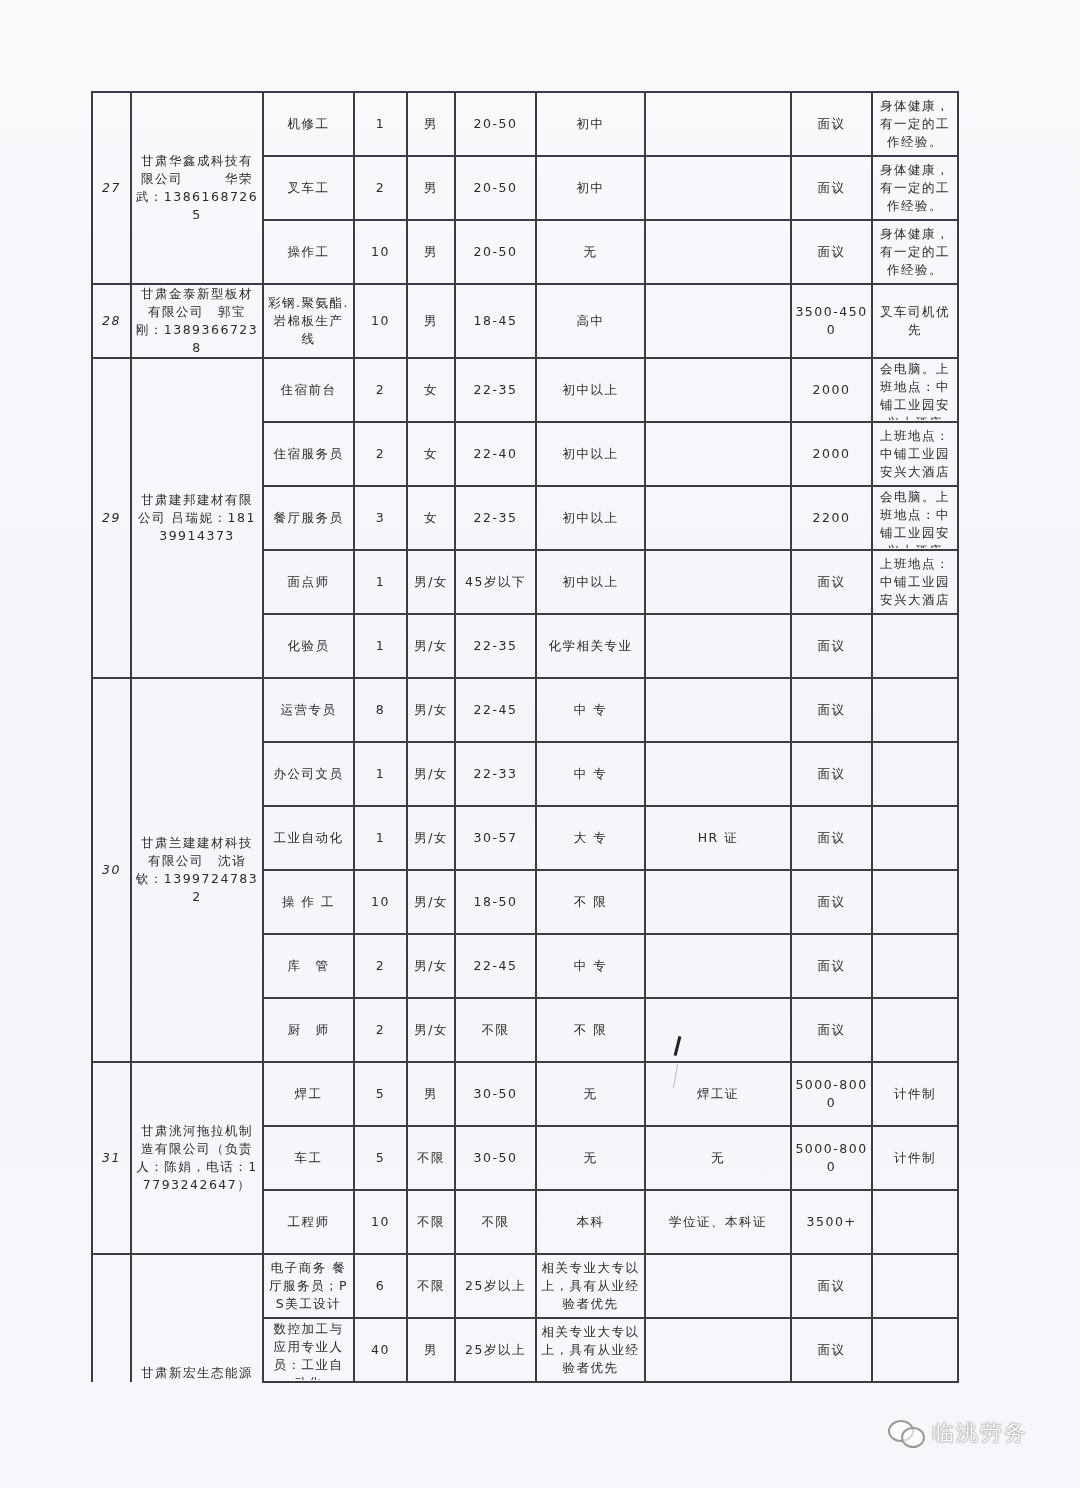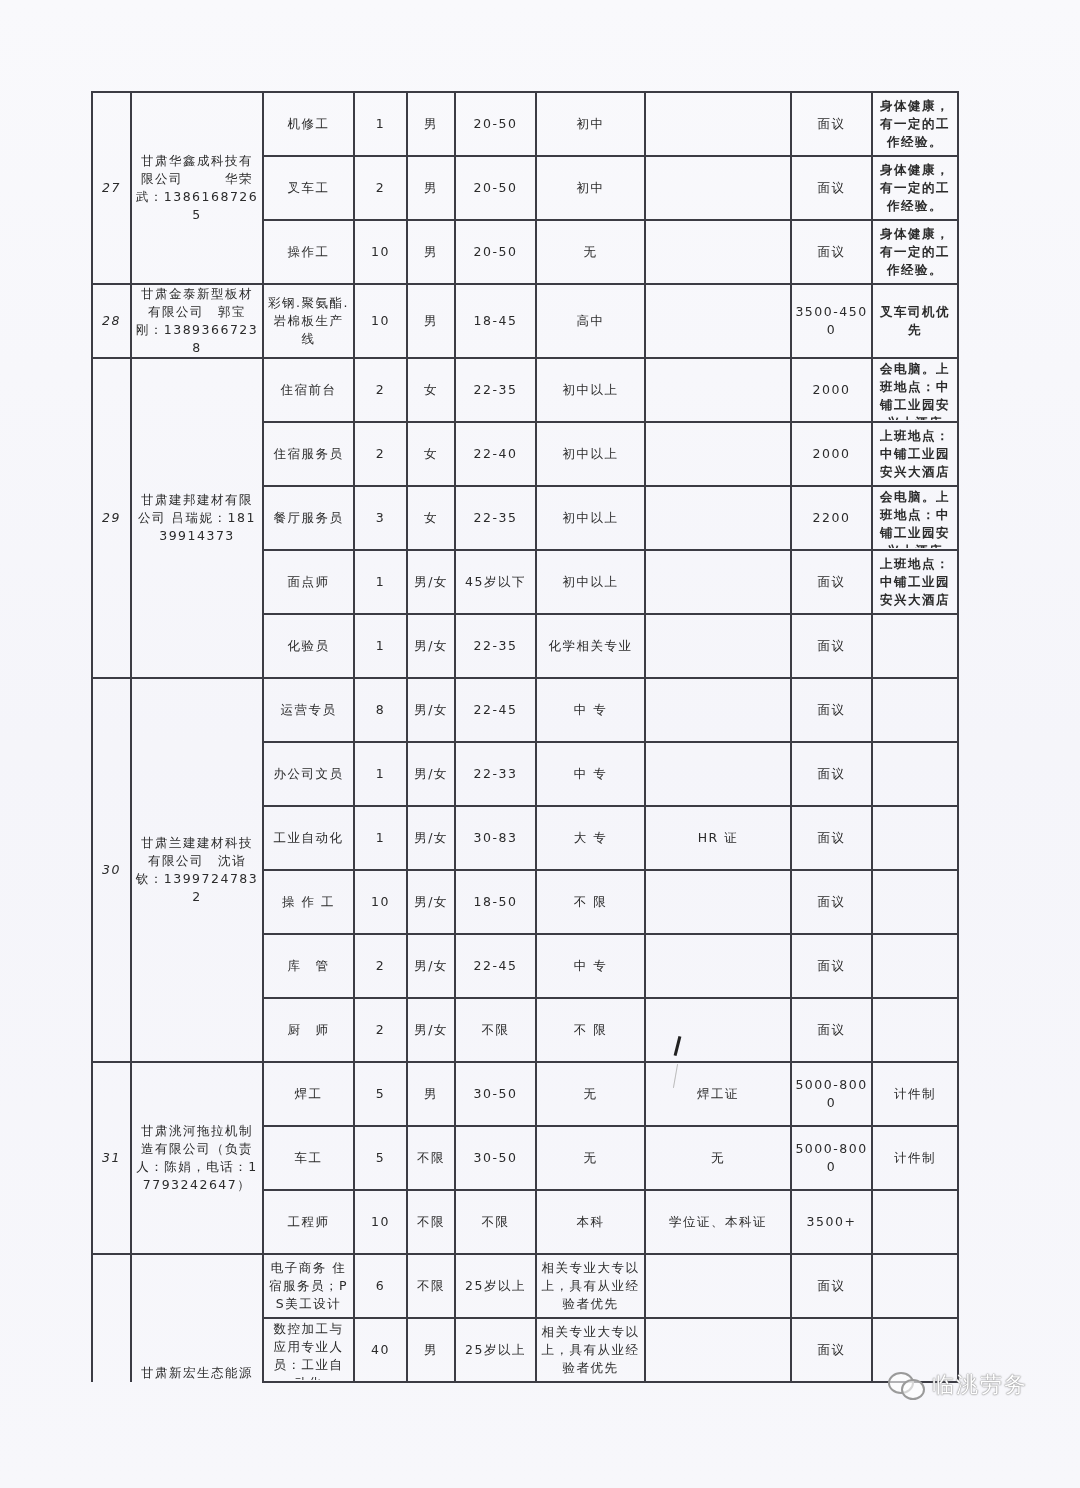--- a/index.html
+++ b/index.html
@@ -37,21 +37,21 @@
       font-size: 12.5px;
       line-height: 18px;
       letter-spacing: 1.5px;
       overflow: hidden;
       word-break: break-all;
     }
     table.jobs tr { height: 64px; }
     td.no { font-size: 13px; letter-spacing: 0; font-style: italic; }
     td.company { font-size: 12.5px; line-height: 18px; padding: 0 8px; }
     td.num { letter-spacing: 0; font-size: 13px; }
-    td.notes { text-align: left; font-size: 12px; line-height: 18px; padding: 0 4px; font-weight: bold; }
+    td.notes { text-align: left; font-size: 12px; line-height: 18px; padding: 0 4px; }
     td.edu-long { font-size: 11.5px; line-height: 17px; letter-spacing: 1px; margin-top: 44px; }
     td.job-long { font-size: 11.5px; line-height: 17px; }
     .clip {
       max-height: 60px;
       overflow: hidden;
       display: block;
     }
     .tick-mark {
       position: absolute;
       left: 676px;
@@ -66,21 +66,21 @@
       left: 675px;
       top: 1064px;
       width: 1px;
       height: 24px;
       background: #bbb;
       transform: rotate(10deg);
     }
     .watermark {
       position: absolute;
       left: 888px;
-      top: 1370px;
+      top: 1418px;
       display: flex;
       align-items: center;
       gap: 6px;
       color: #ffffff;
       font-size: 22px;
       letter-spacing: 2px;
       text-shadow: 0 0 2px #8b8b8b, 0 0 1px #666;
     }
     .watermark .wechat-icon {
       width: 38px;
@@ -237,21 +237,21 @@
         <td class="num">22-33</td>
         <td>中 专</td>
         <td></td>
         <td class="num">面议</td>
         <td class="notes"></td>
       </tr>
       <tr>
         <td>工业自动化</td>
         <td class="num">1</td>
         <td>男/女</td>
-        <td class="num">30-83</td>
+        <td class="num">30-57</td>
         <td>大 专</td>
         <td>HR 证</td>
         <td class="num">面议</td>
         <td class="notes"></td>
       </tr>
       <tr>
         <td>操 作 工</td>
         <td class="num">10</td>
         <td>男/女</td>
         <td class="num">18-50</td>
@@ -313,21 +313,21 @@
         <td class="num">3500+</td>
         <td></td>
       </tr>
 
       <tr>
         <td class="no" rowspan="2" style="border-bottom:none;"></td>
         <td class="company" rowspan="2" style="border-bottom:none;vertical-align:bottom;margin-top:34px;">
           <span>甘肃新宏生态能源</span>
         </td>
         <td class="job-long">
-            <span class="clip">电子商务 住宿服务员；PS美工设计</span>
+            <span class="clip">电子商务 餐厅服务员；PS美工设计</span>
           </td>
         <td class="num">6</td>
         <td>不限</td>
         <td>25岁以上</td>
         <td class="edu-long">相关专业大专以上，具有从业经验者优先</td>
         <td></td>
         <td class="num">面议</td>
         <td></td>
       </tr>
       <tr>

